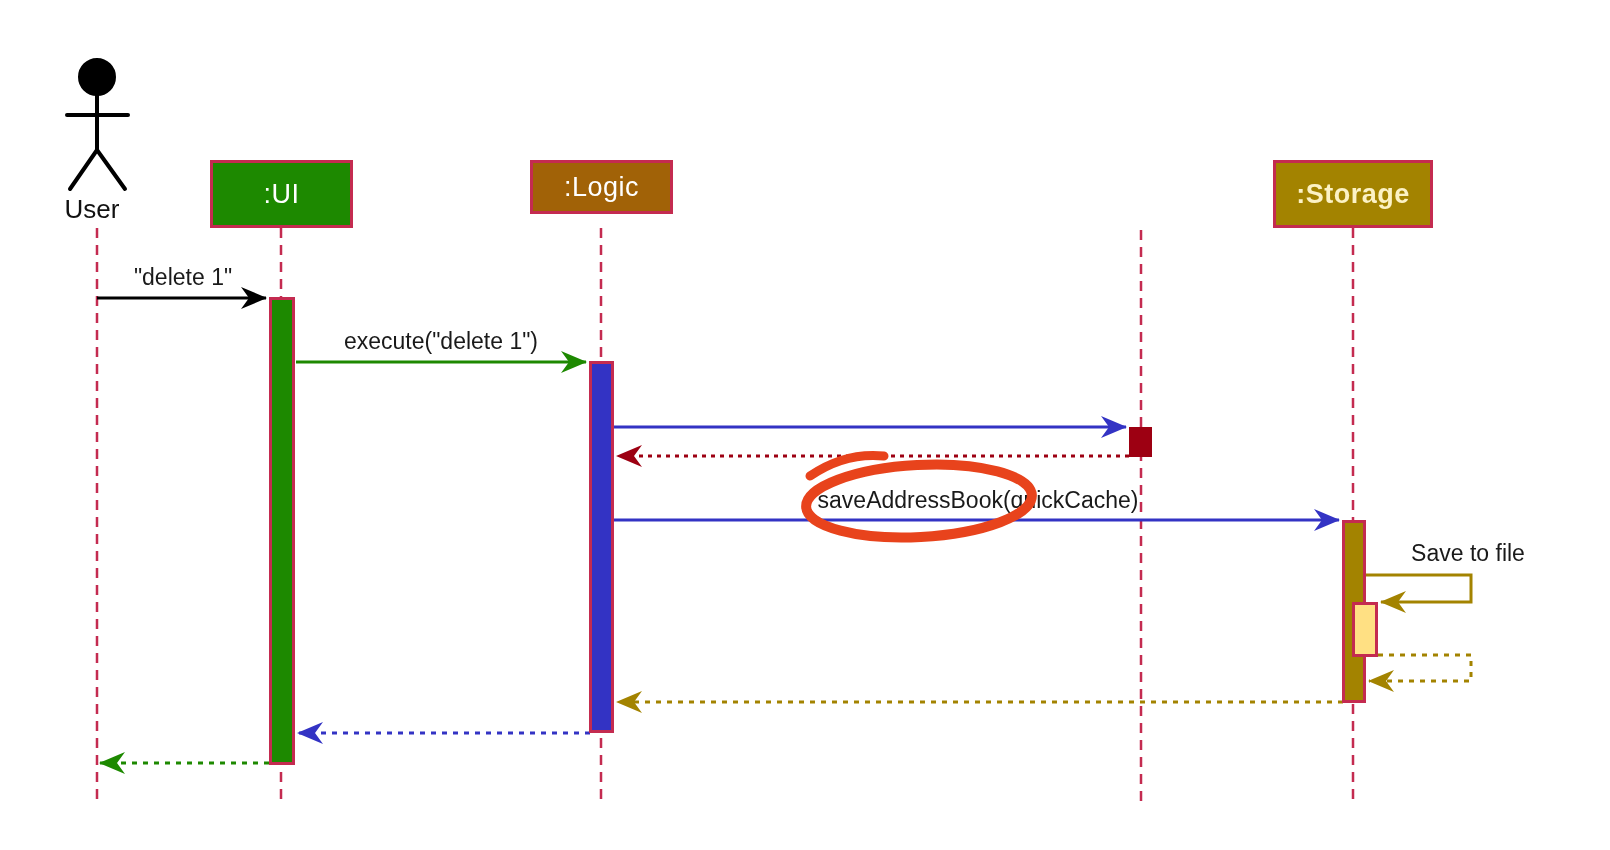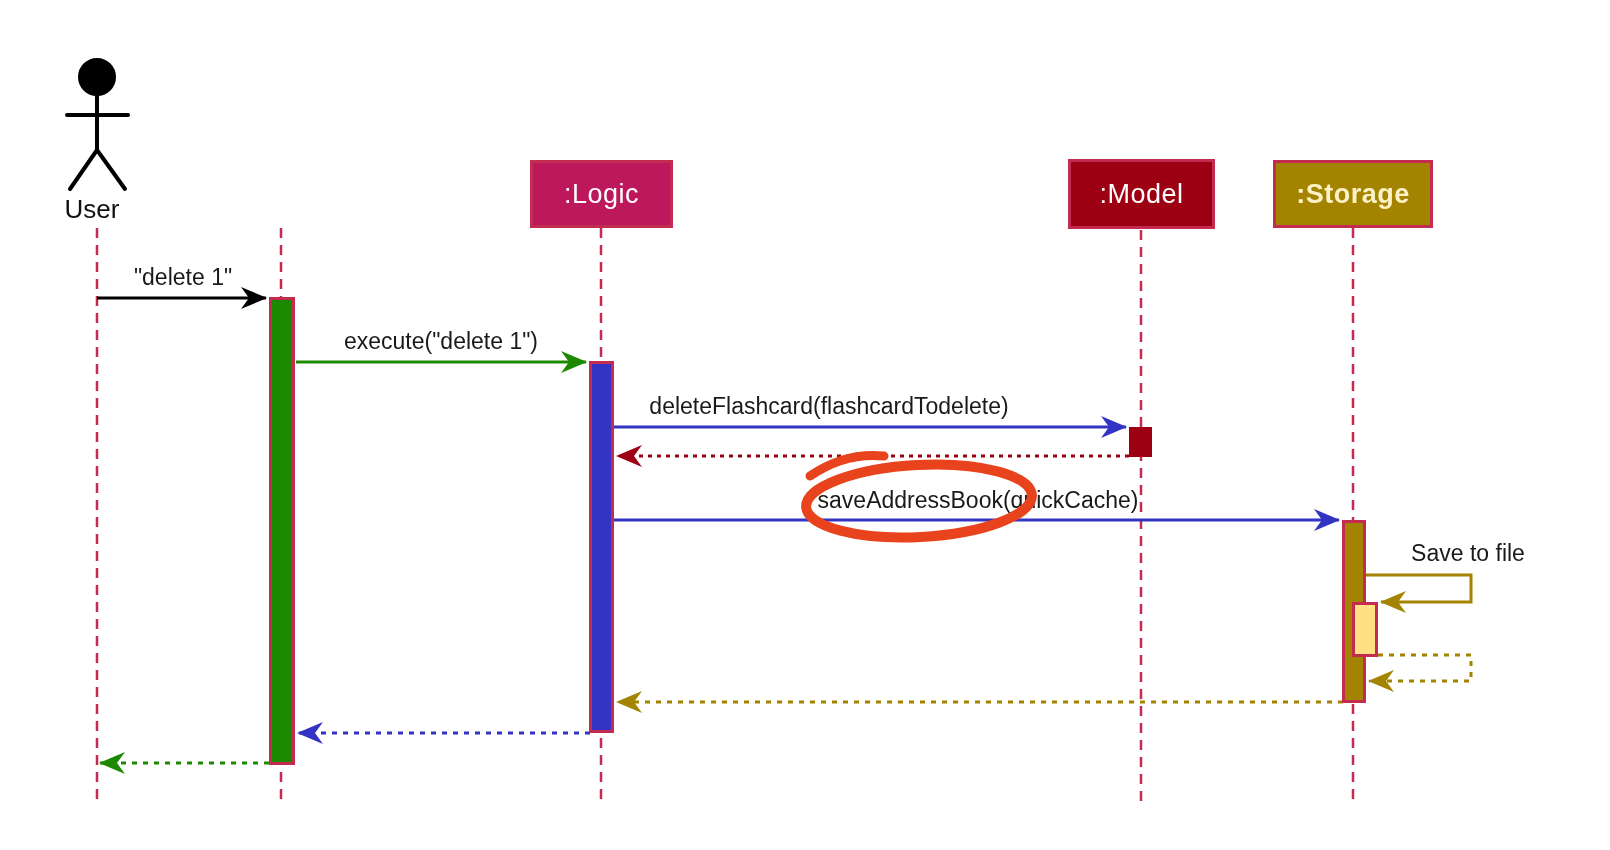--- a/index.html
+++ b/index.html
@@ -101,39 +101,38 @@
     <line x1="614" y1="520" x2="1339" y2="520" stroke-width="3" marker-end="url(#mk-blue)" stroke="#3333C4"></line>
     <path d="M 1366 575 H 1471 V 602 H 1381" fill="none" stroke-width="3" marker-end="url(#mk-gold)" stroke="#A38300"></path>
     <path d="M 1378 655 H 1471 V 681 H 1369" fill="none" stroke-width="3" stroke-dasharray="5 6" marker-end="url(#mk-gold)" stroke="#A38300"></path>
     <line x1="1343" y1="702" x2="617" y2="702" stroke-width="3" stroke-dasharray="5 6" marker-end="url(#mk-gold)" stroke="#A38300"></line>
     <line x1="590" y1="733" x2="298" y2="733" stroke-width="3" stroke-dasharray="5 6" marker-end="url(#mk-blue)" stroke="#3333C4"></line>
     <line x1="269" y1="763" x2="100" y2="763" stroke-width="3" stroke-dasharray="5 6" marker-end="url(#mk-green)" stroke="#1D8900"></line>
   </svg>
 
   <div class="actor-label" style="left:92px; top:194px;">User</div>
 
-  <div class="pbox" style="left: 530px; top: 160px; width: 143px; height: 68px; background-color: #be185d; border-color: rgb(196, 43, 80);">
+  <div class="pbox" style="left: 210px; top: 160px; width: 143px; height: 68px; background-color: rgb(29, 137, 0); border-color: rgb(196, 43, 80);">
+    <span style="color: rgb(255, 255, 255);">:UI</span>
+  </div>
+  <div class="pbox" style="left: 530px; top: 160px; width: 143px; height: 54px; background-color: #a16207; border-color: rgb(196, 43, 80);">
     <span style="color: rgb(255, 255, 255);">:Logic</span>
-  </div>
-  <div class="pbox" style="left: 1068px; top: 159px; width: 147px; height: 70px; background-color: rgb(157, 0, 18); border-color: rgb(196, 43, 80);">
-    <span style="color: rgb(255, 255, 255);">:Model</span>
   </div>
   <div class="pbox" style="left: 1273px; top: 160px; width: 160px; height: 68px; background-color: rgb(163, 131, 0); border-color: rgb(196, 43, 80);">
     <span style="color: rgb(252, 242, 197); font-weight: bold;">:Storage</span>
   </div>
 
   <div class="bar" style="left: 269px; top: 297px; width: 26px; height: 468px; background-color: rgb(29, 137, 0); border-color: rgb(196, 43, 80);"></div>
   <div class="bar" style="left: 589px; top: 361px; width: 25px; height: 372px; background-color: rgb(51, 51, 196); border-color: rgb(196, 43, 80);"></div>
   <div class="bar" style="left: 1129px; top: 427px; width: 23px; height: 30px; background-color: rgb(157, 0, 18); border-color: rgb(157, 0, 18);"></div>
   <div class="bar" style="left: 1342px; top: 520px; width: 24px; height: 183px; background-color: rgb(163, 131, 0); border-color: rgb(196, 43, 80);"></div>
   <div class="bar" style="left: 1352px; top: 602px; width: 26px; height: 55px; background-color: rgb(255, 224, 131); border-color: rgb(196, 43, 80);"></div>
 
   <div class="msg-label" style="left:183px; top:264px;">"delete 1"</div>
   <div class="msg-label" style="left:441px; top:328px;">execute("delete 1")</div>
-  <div class="msg-label" style="left:829px; top:393px;">deleteFlashcard(flashcardTodelete)</div>
   <div class="msg-label" style="left:978px; top:487px;">saveAddressBook(quickCache)</div>
   <div class="msg-label" style="left:1468px; top:540px;">Save to file</div>
 
   <svg class="layer overlay" width="1610" height="850" viewBox="0 0 1610 850">
     <ellipse cx="919" cy="501" rx="113" ry="36" fill="none" stroke-width="10" stroke-linecap="round" transform="rotate(-3 919 501)" stroke="#E8431C"></ellipse>
     <path d="M 810 476 Q 845 452 884 456" fill="none" stroke-width="9" stroke-linecap="round" stroke="#E8431C"></path>
   </svg>
 
 </div>
 

